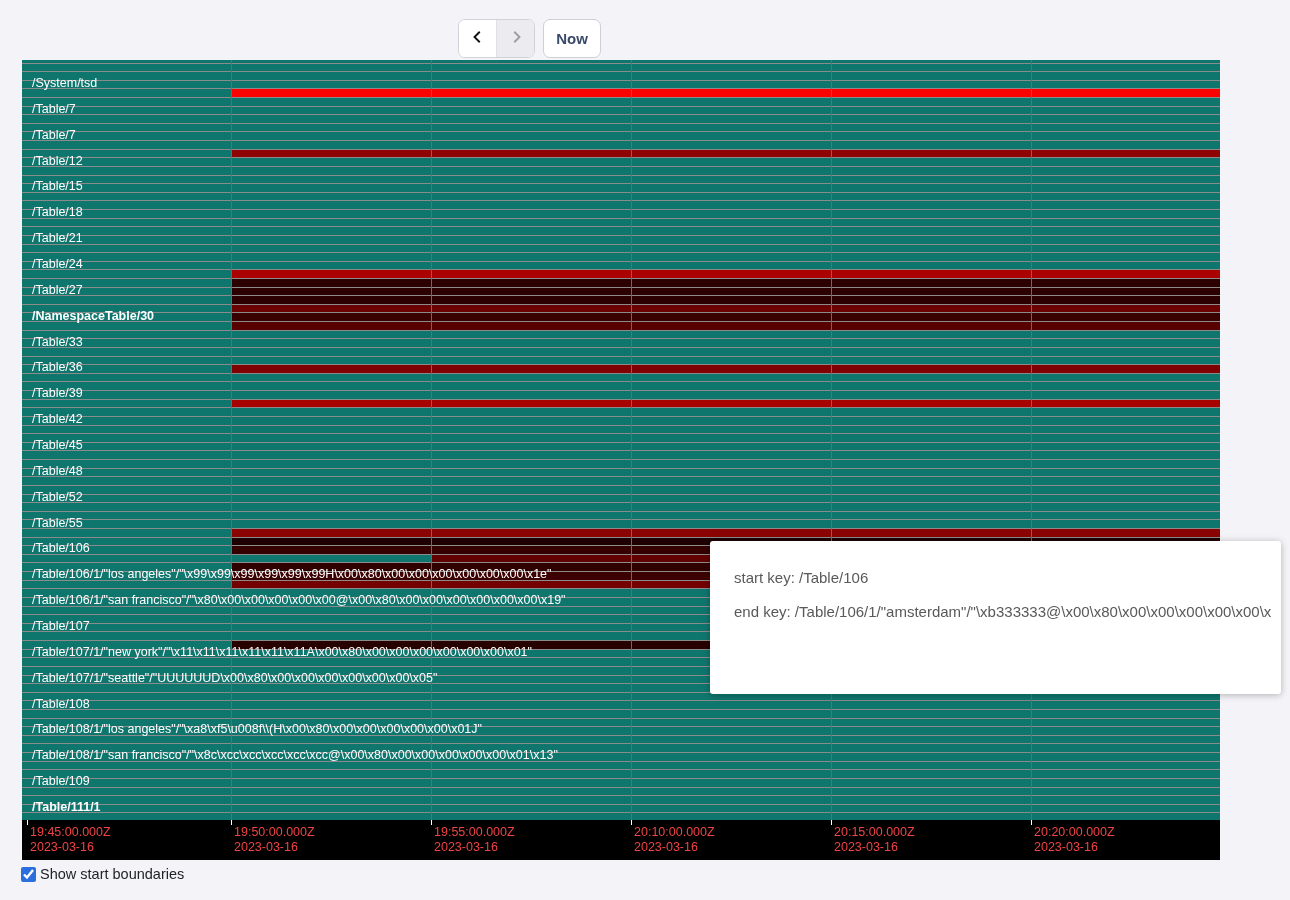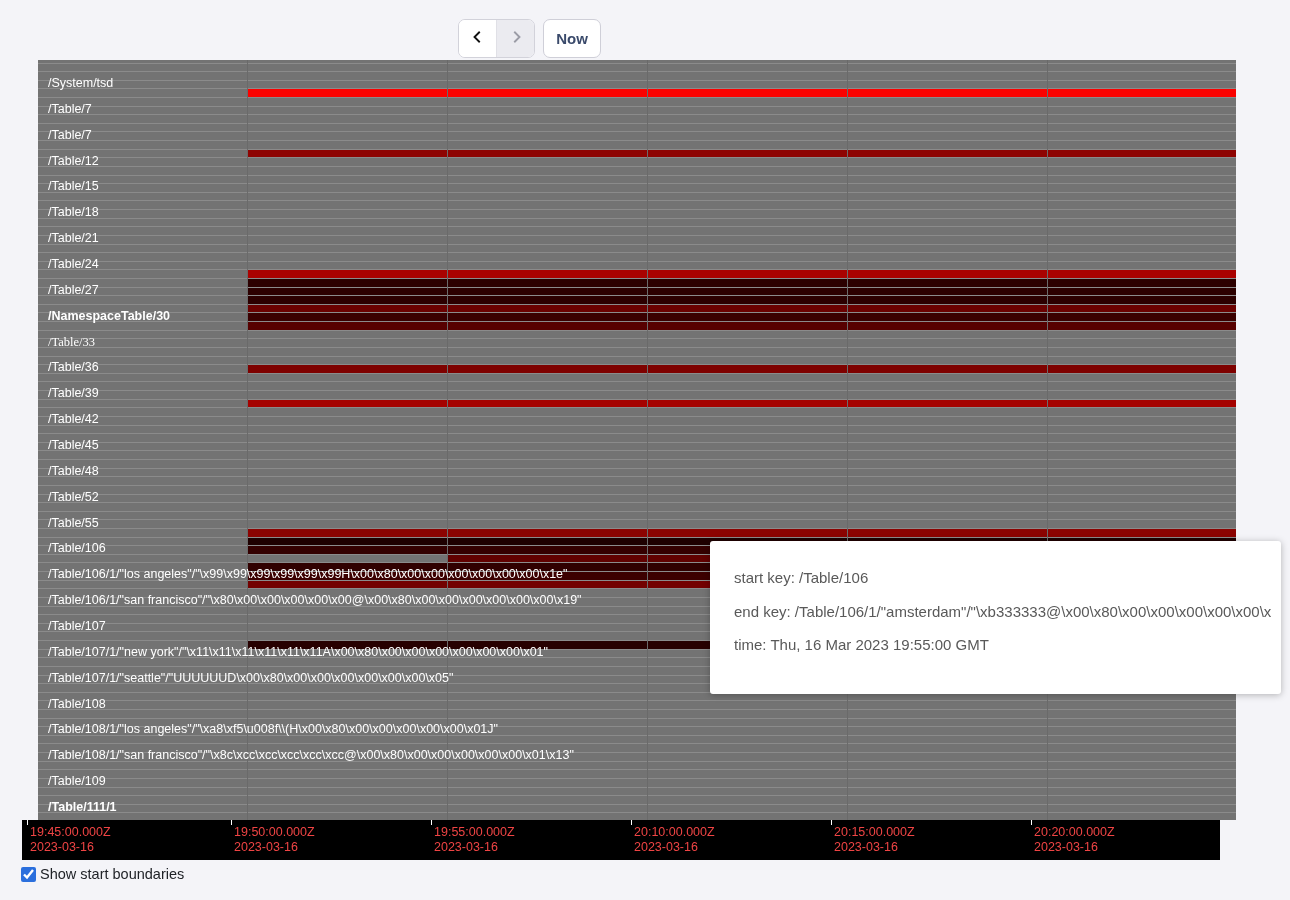--- a/index.html
+++ b/index.html
@@ -17,21 +17,21 @@
     border:1px solid #d2d2da; border-radius:7px; overflow:hidden; background:#fff; }
   .navbtn { flex:1; display:flex; align-items:center; justify-content:center; cursor:pointer; }
   .navbtn.prev { background:#fff; border-right:1px solid #e0e0e6; }
   .navbtn.next { background:#ebebf0; cursor:default; }
   .nowbtn { position:absolute; left:543px; top:19px; width:58px; height:39px; background:#fff;
     border:1px solid #cfcfd8; border-radius:7px; font-size:15px; font-weight:600; color:#3a4a6b;
     display:flex; align-items:center; justify-content:center; cursor:pointer; }
 
   
   .hm { position:absolute; left:22px; top:60px; width:1198px; height:800px; }
-  .chart { position:absolute; left:16px; top:0; width:1198px; height:760px; background:#737373; overflow:hidden; }
+  .chart { position:absolute; left:0; top:0; width:1198px; height:760px; background:#0f766e; overflow:hidden; }
   .hline { position:absolute; left:0; width:100%; height:1px; background:#8b8b8b; z-index:3; }
   .vline { position:absolute; top:0; height:100%; width:1px; background:#6a6a6a; z-index:3; }
   .band { position:absolute; z-index:1; }
   .rowlabel { position:absolute; left:10px; transform:translateY(-50%); color:#fff; font-size:12.5px;
     z-index:4; white-space:pre; letter-spacing:0; }
   .axis { position:absolute; left:0; bottom:0; width:1198px; height:40px; background:#000; }
   .tickmark { position:absolute; top:0; width:1px; height:5px; background:#fff; }
   .ticklabel { position:absolute; top:5px; color:#ef4444; font-size:12.5px; line-height:15px; white-space:nowrap; }
 
   
@@ -184,21 +184,21 @@
         <div class="rowlabel" style="top: 23px;">/System/tsd</div>
         <div class="rowlabel" style="top: 48.857px;">/Table/7</div>
         <div class="rowlabel" style="top: 74.714px;">/Table/7</div>
         <div class="rowlabel" style="top: 100.571px;">/Table/12</div>
         <div class="rowlabel" style="top: 126.428px;">/Table/15</div>
         <div class="rowlabel" style="top: 152.285px;">/Table/18</div>
         <div class="rowlabel" style="top: 178.142px;">/Table/21</div>
         <div class="rowlabel" style="top: 203.999px;">/Table/24</div>
         <div class="rowlabel" style="top: 229.856px;">/Table/27</div>
         <div class="rowlabel" style="top: 255.713px; font-weight: bold;">/NamespaceTable/30</div>
-        <div class="rowlabel" style="top: 281.57px; font-family: Liberation Serif, serif;">/Table/33</div>
+        <div class="rowlabel" style="top: 281.57px;">/Table/33</div>
         <div class="rowlabel" style="top: 307.427px;">/Table/36</div>
         <div class="rowlabel" style="top: 333.284px; text-align: center;">/Table/39</div>
         <div class="rowlabel" style="top: 359.141px;">/Table/42</div>
         <div class="rowlabel" style="top: 384.998px;">/Table/45</div>
         <div class="rowlabel" style="top: 410.855px;">/Table/48</div>
         <div class="rowlabel" style="top: 436.712px;">/Table/52</div>
         <div class="rowlabel" style="top: 462.569px;">/Table/55</div>
         <div class="rowlabel" style="top: 488.426px;">/Table/106</div>
         <div class="rowlabel" style="top: 514.283px;">/Table/106/1/"los angeles"/"\x99\x99\x99\x99\x99\x99H\x00\x80\x00\x00\x00\x00\x00\x00\x1e"</div>
         <div class="rowlabel" style="top: 540.14px;">/Table/106/1/"san francisco"/"\x80\x00\x00\x00\x00\x00@\x00\x80\x00\x00\x00\x00\x00\x00\x19"</div>
@@ -241,21 +241,20 @@
         <div class="ticklabel" style="left: 1012px;">
           <div class="">20:20:00.000Z</div>
           <div class="">2023-03-16</div>
         </div>
       </div>
   </div>
 
   <div class="tooltip">
     <div class="tipline">start key: /Table/106</div>
     <div class="tipline">end key: /Table/106/1/"amsterdam"/"\xb333333@\x00\x80\x00\x00\x00\x00\x00\x00#"</div>
-    <div class="tipline">time: Thu, 16 Mar 2023 19:55:00 GMT</div>
   </div>
 
   <div class="footer">
     <input type="checkbox" checked="" style="">
     <span class="footer-label">Show start boundaries</span>
   </div>
 
 </div>
 
 </body></html>

